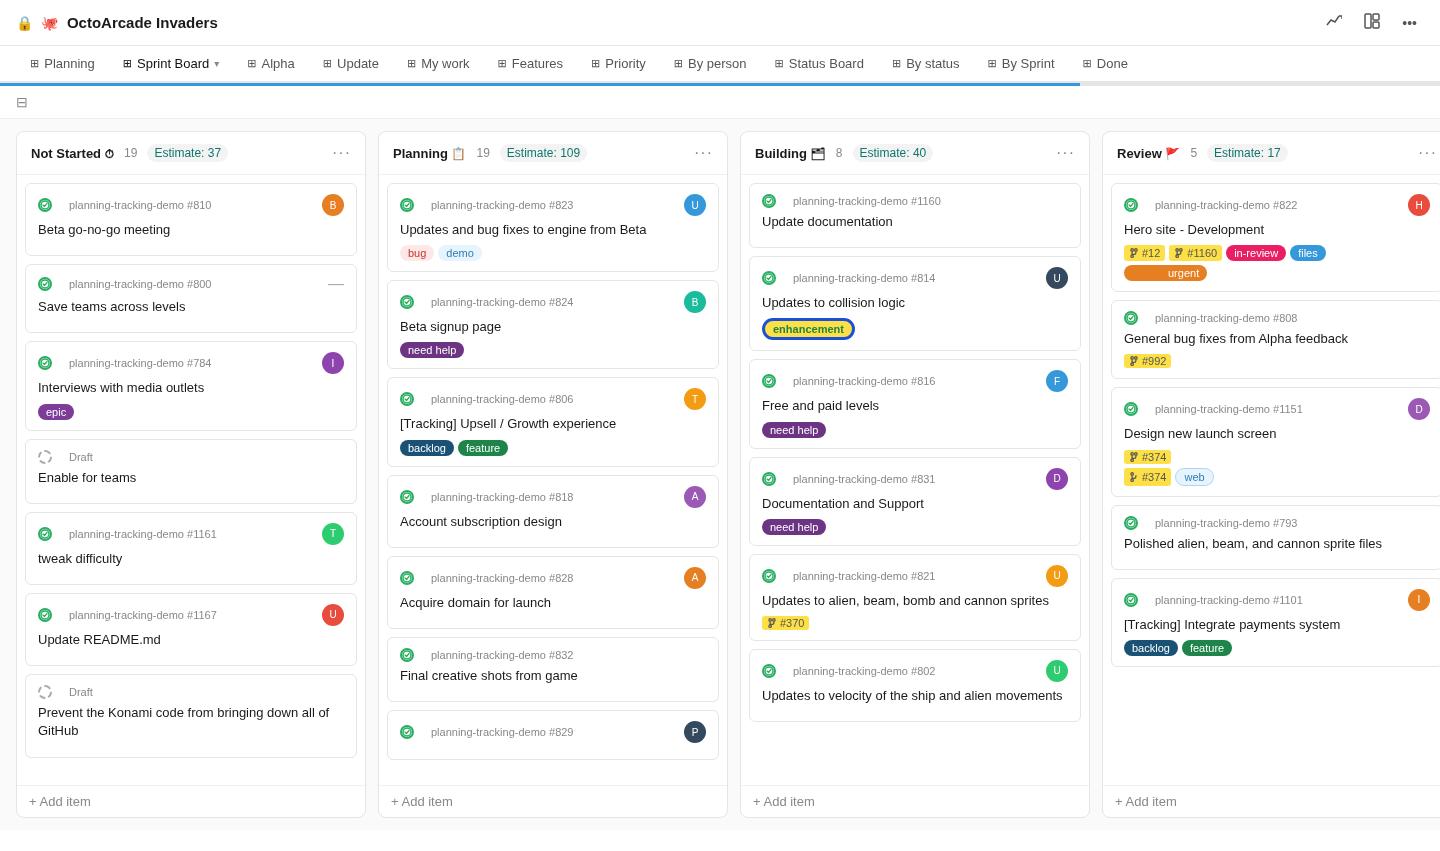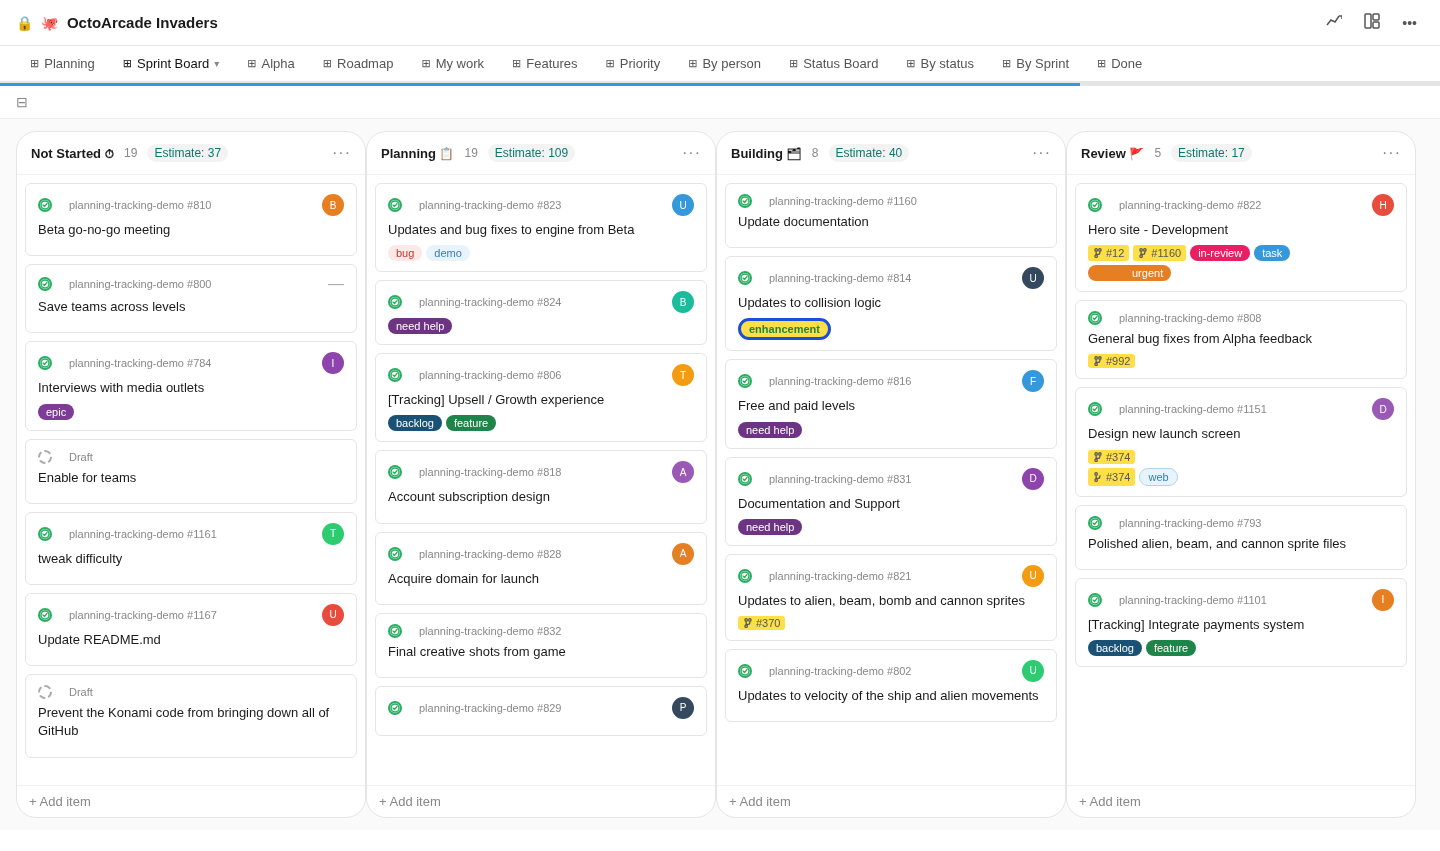--- a/index.html
+++ b/index.html
@@ -20,21 +20,21 @@
     .tab-icon { font-size: 11px; }
     .tab-dropdown { font-size: 10px; color: #888; }
 
     
     .filter-bar { display: flex; align-items: center; padding: 8px 16px; border-bottom: 1px solid #eee; gap: 8px; }
     .filter-icon { color: #888; font-size: 14px; }
     .filter-input { border: none; outline: none; font-size: 13px; color: #888; flex: 1; }
 
     
     .board { display: flex; gap: 0; padding: 12px 16px; overflow-x: auto; height: calc(851px - 140px); background: #fafafa; }
-    .column { min-width: 350px; max-width: 350px; background: #fff; border: 1px solid #e5e5e5; border-radius: 20px; display: flex; flex-direction: column; overflow: hidden; }
+    .column { min-width: 350px; max-width: 350px; background: #fff; border: 1px solid #e5e5e5; border-radius: 8px; margin-right: 12px; display: flex; flex-direction: column; overflow: hidden; }
     .column-header { display: flex; align-items: center; padding: 12px 14px; gap: 6px; border-bottom: 1px solid #f0f0f0; flex-shrink: 0; }
     .col-title { font-size: 13px; font-weight: 600; }
     .col-count { font-size: 12px; color: #888; margin-left: 4px; }
     .col-estimate { font-size: 12px; color: #0f766e; background: #f3f3f3; padding: 2px 7px; border-radius: 20px; margin-left: 4px; }
     .col-menu { margin-left: auto; color: #888; cursor: pointer; font-size: 16px; letter-spacing: 1px; }
     .col-body { overflow-y: auto; flex: 1; padding: 8px; }
     .col-body::-webkit-scrollbar { width: 4px; }
     .col-body::-webkit-scrollbar-thumb { background: #ddd; border-radius: 2px; }
 
     
@@ -113,21 +113,21 @@
     <span class="tab-icon">⊞</span>
     <span>Sprint Board</span>
     <span class="tab-dropdown">▾</span>
   </div>
   <div class="tab">
     <span class="tab-icon">⊞</span>
     <span>Alpha</span>
   </div>
   <div class="tab">
     <span class="tab-icon">⊞</span>
-    <span>Roadmap</span>
+    <span>Update</span>
   </div>
   <div class="tab">
     <span class="tab-icon">⊞</span>
     <span>My work</span>
   </div>
   <div class="tab">
     <span class="tab-icon">⊞</span>
     <span>Features</span>
   </div>
   <div class="tab">
@@ -304,20 +304,21 @@
               <span class="status-icon status-in-progress">
                 <svg width="10" height="10" viewBox="0 0 10 10" fill="none">
                   <circle cx="5" cy="5" r="4" stroke="#27ae60" stroke-width="1.5"></circle>
                   <path d="M3 5l1.5 1.5L7 3.5" stroke="#27ae60" stroke-width="1.2" stroke-linecap="round" stroke-linejoin="round"></path>
                 </svg>
               </span>
               <span>planning-tracking-demo #824</span>
             </div>
             <div class="card-avatar av6">B</div>
           </div>
+          <div class="card-title">Beta signup page</div>
           <div class="card-tags">
             <span class="tag tag-need-help">need help</span>
           </div>
         </div>
         <div class="card">
           <div class="card-meta">
             <div class="card-issue">
               <span class="status-icon status-in-progress">
                 <svg width="10" height="10" viewBox="0 0 10 10" fill="none">
                   <circle cx="5" cy="5" r="4" stroke="#27ae60" stroke-width="1.5"></circle>
@@ -545,21 +546,21 @@
                 <path d="M11 5v2a3 3 0 01-3 3H5"></path>
               </svg> #12</span>
             <span class="tag pr-ref-link" style="display: inline-flex; align-items: center; gap: 3px;"><svg width="10" height="10" viewBox="0 0 16 16" fill="none" stroke="#555" stroke-width="2">
                 <circle cx="5" cy="3" r="2"></circle>
                 <circle cx="11" cy="3" r="2"></circle>
                 <circle cx="5" cy="13" r="2"></circle>
                 <path d="M5 5v6"></path>
                 <path d="M11 5v2a3 3 0 01-3 3H5"></path>
               </svg> #1160</span>
             <span class="tag tag-in-review">in-review</span>
-            <span class="tag tag-task">task</span>
+            <span class="tag tag-task">files</span>
           </div>
           <div class="card-tags">
             <span class="tag tag-urgent">urgent</span>
           </div>
         </div>
         <div class="card">
           <div class="card-meta">
             <div class="card-issue">
               <span class="status-icon status-in-progress">
                 <svg width="10" height="10" viewBox="0 0 10 10" fill="none">

